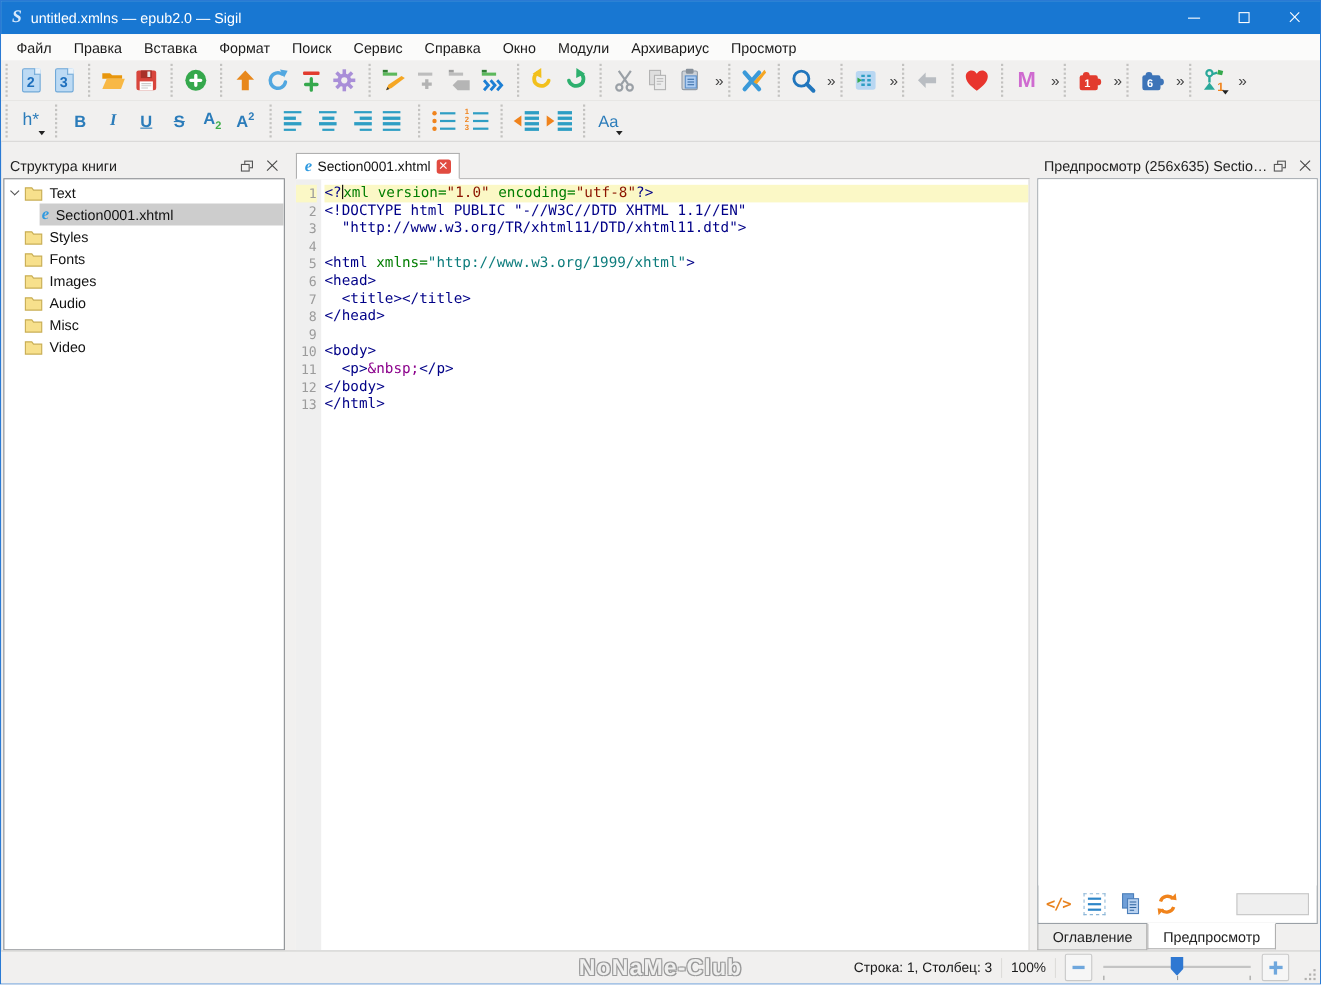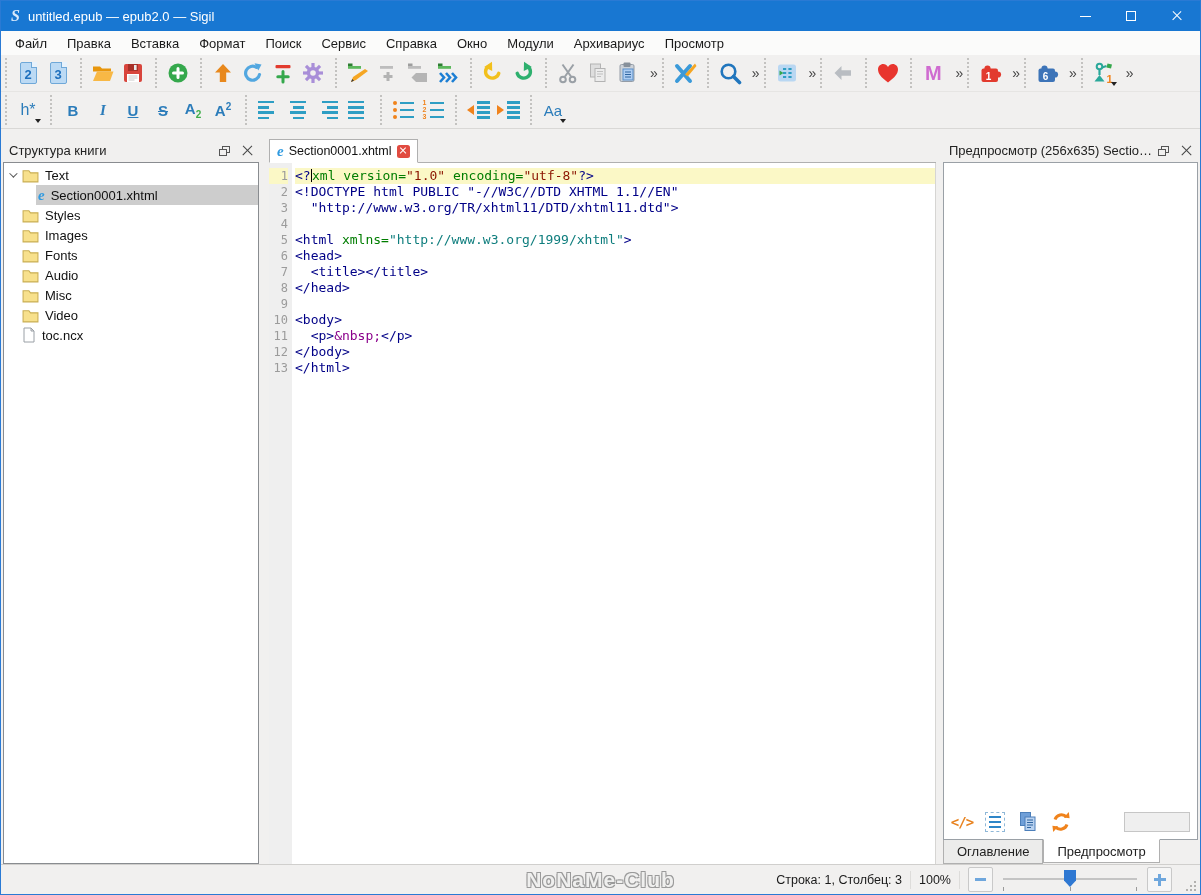--- a/index.html
+++ b/index.html
@@ -160,21 +160,21 @@
   .ztick { position:absolute; bottom:1px; width:1px; height:4px; background:#9a9a9a; }
   #grip { width:13px; height:13px; margin-left:4px; align-self:flex-end; }
 </style>
 </head>
 <body>
 
 <div id="win">
 
   <div id="titlebar">
     <span id="logo">S</span>
-    <span id="titletext">untitled.epub — epub2.0 — Sigil</span>
+    <span id="titletext">untitled.xmlns — epub2.0 — Sigil</span>
     <div id="wincontrols">
       <div class="wbtn">
           <span class="g-min"></span>
         </div>
       <div class="wbtn">
           <span class="g-max"></span>
         </div>
       <div class="wbtn">
           <span class="g-close">
             <span></span>
@@ -599,32 +599,32 @@
             </span>
           </div>
           <div class="tree-item">
             <span class="ti-exp"></span>
             <span class="ti-body">
               <span style="display: flex; align-items: center;">
                 <svg width="17" height="15" viewBox="0 0 16 14">
                   <path d="M1 2.5h5.5L8 4.5h7V13H1z" fill="#f7e08c" stroke="#c9ae54" stroke-width="1"></path>
                 </svg>
               </span>
-              <span>Images</span>
+              <span>Fonts</span>
             </span>
           </div>
           <div class="tree-item">
             <span class="ti-exp"></span>
             <span class="ti-body">
               <span style="display: flex; align-items: center;">
                 <svg width="17" height="15" viewBox="0 0 16 14">
                   <path d="M1 2.5h5.5L8 4.5h7V13H1z" fill="#f7e08c" stroke="#c9ae54" stroke-width="1"></path>
                 </svg>
               </span>
-              <span>Fonts</span>
+              <span>Images</span>
             </span>
           </div>
           <div class="tree-item">
             <span class="ti-exp"></span>
             <span class="ti-body">
               <span style="display: flex; align-items: center;">
                 <svg width="17" height="15" viewBox="0 0 16 14">
                   <path d="M1 2.5h5.5L8 4.5h7V13H1z" fill="#f7e08c" stroke="#c9ae54" stroke-width="1"></path>
                 </svg>
               </span>
@@ -644,32 +644,20 @@
           </div>
           <div class="tree-item">
             <span class="ti-exp"></span>
             <span class="ti-body">
               <span style="display: flex; align-items: center;">
                 <svg width="17" height="15" viewBox="0 0 16 14">
                   <path d="M1 2.5h5.5L8 4.5h7V13H1z" fill="#f7e08c" stroke="#c9ae54" stroke-width="1"></path>
                 </svg>
               </span>
               <span>Video</span>
-            </span>
-          </div>
-          <div class="tree-item">
-            <span class="ti-exp"></span>
-            <span class="ti-body">
-              <span style="display: flex; align-items: center;">
-                <svg width="14" height="16" viewBox="0 0 14 16">
-                  <path d="M2 1h7l3 3v11H2z" fill="#fff" stroke="#9aa0a6"></path>
-                  <path d="M9 1l3 3H9z" fill="#e5e5e5" stroke="#9aa0a6"></path>
-                </svg>
-              </span>
-              <span>toc.ncx</span>
             </span>
           </div>
         </div>
     </div>
 
     <div id="editor">
       <div id="tabbar">
         <div class="tab">
           <span class="ie-glyph">e</span>
           <span>Section0001.xhtml</span>

